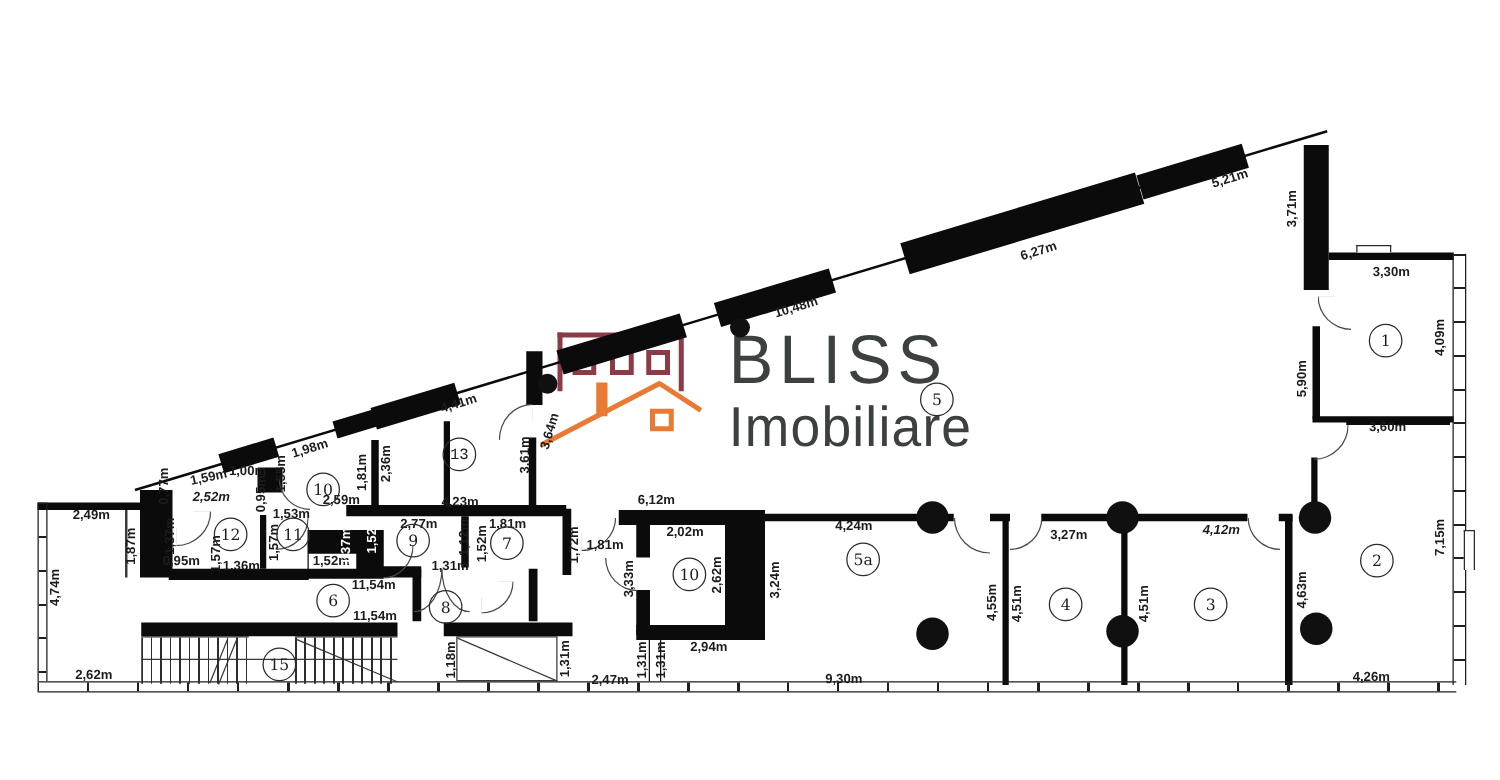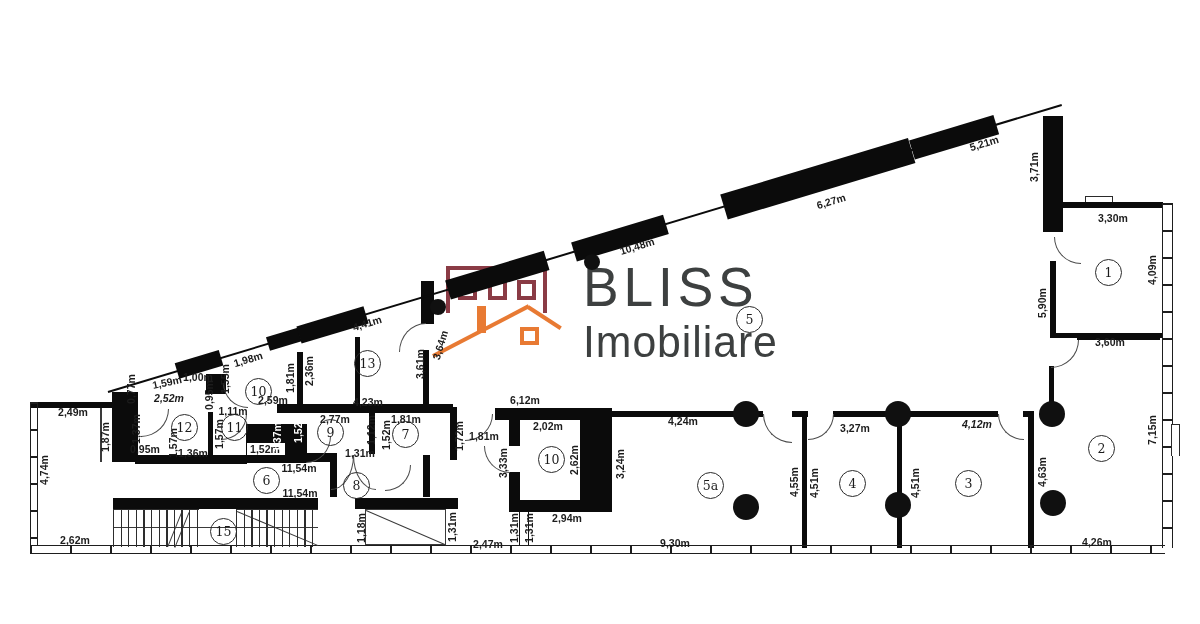--- a/index.html
+++ b/index.html
@@ -171,21 +171,21 @@
       <div class="dim" style="left: 300px; top: 493px; transform: translate(-50%, -50%) rotate(0deg);">11,54m</div>
       <div class="dim" style="left: 299px; top: 468px; transform: translate(-50%, -50%) rotate(0deg);">11,54m</div>
       <div class="dim" style="left: 484px; top: 436px; transform: translate(-50%, -50%) rotate(0deg);">1,81m</div>
       <div class="dim" style="left: 459px; top: 436px; transform: translate(-50%, -50%) rotate(-90deg);">1,72m</div>
       <div class="dim" style="left: 406px; top: 419px; transform: translate(-50%, -50%) rotate(0deg);">1,81m</div>
       <div class="dim" style="left: 386px; top: 435px; transform: translate(-50%, -50%) rotate(-90deg);">1,52m</div>
       <div class="dim" style="left: 371px; top: 430px; transform: translate(-50%, -50%) rotate(-90deg);">1,12m</div>
       <div class="dim" style="left: 335px; top: 419px; transform: translate(-50%, -50%) rotate(0deg);">2,77m</div>
       <div class="dim" style="left: 360px; top: 453px; transform: translate(-50%, -50%) rotate(0deg);">1,31m</div>
       <div class="dim" style="left: 265px; top: 449px; transform: translate(-50%, -50%) rotate(0deg);">1,52m</div>
-      <div class="dim" style="left: 233px; top: 411px; transform: translate(-50%, -50%) rotate(0deg);">1,11m</div>
+      <div class="dim" style="left: 233px; top: 411px; transform: translate(-50%, -50%) rotate(0deg);">1,53m</div>
       <div class="dim" style="left: 219px; top: 434px; transform: translate(-50%, -50%) rotate(-90deg);">1,57m</div>
       <div class="dim" style="left: 193px; top: 453px; transform: translate(-50%, -50%) rotate(0deg);">1,36m</div>
       <div class="dim" style="left: 173px; top: 443px; transform: translate(-50%, -50%) rotate(-90deg);">1,57m</div>
       <div class="dim" style="left: 145px; top: 449px; transform: translate(-50%, -50%) rotate(0deg);">0,95m</div>
       <div class="dim" style="left: 136px; top: 429px; transform: translate(-50%, -50%) rotate(-90deg);">1,37m</div>
       <div class="dim" style="left: 169px; top: 398px; transform: translate(-50%, -50%) rotate(0deg); font-style: italic;">2,52m</div>
       <div class="dim" style="left: 198px; top: 377px; transform: translate(-50%, -50%) rotate(0deg);">1,00m</div>
       <div class="dim" style="left: 131px; top: 389px; transform: translate(-50%, -50%) rotate(-90deg);">0,77m</div>
       <div class="dim" style="left: 209px; top: 395px; transform: translate(-50%, -50%) rotate(-90deg);">0,95m</div>
       <div class="dim" style="left: 225px; top: 379px; transform: translate(-50%, -50%) rotate(-90deg);">1,55m</div>
@@ -199,25 +199,25 @@
       <div class="dim" style="left: 44px; top: 470px; transform: translate(-50%, -50%) rotate(-90deg);">4,74m</div>
       <div class="dim" style="left: 105px; top: 437px; transform: translate(-50%, -50%) rotate(-90deg);">1,87m</div>
       <div class="dim" style="left: 75px; top: 540px; transform: translate(-50%, -50%) rotate(0deg);">2,62m</div>
       <div class="dim light" style="left: 277px; top: 437px; transform: translate(-50%, -50%) rotate(-90deg);">1,37m</div>
       <div class="dim light" style="left: 298px; top: 428px; transform: translate(-50%, -50%) rotate(-90deg);">1,52m</div>
       <div class="room-circle" style="left: 1095px; top: 259px;">1</div>
       <div class="room-circle" style="left: 1088px; top: 435px;">2</div>
       <div class="room-circle" style="left: 955px; top: 470px;">3</div>
       <div class="room-circle" style="left: 839px; top: 470px;">4</div>
       <div class="room-circle" style="left: 736px; top: 306px;">5</div>
-      <div class="room-circle" style="left: 677px; top: 472px; margin-left: 20px;">5a</div>
+      <div class="room-circle" style="left: 677px; top: 434px;">5a</div>
       <div class="room-circle" style="left: 253px; top: 467px;">6</div>
       <div class="room-circle" style="left: 392px; top: 421px;">7</div>
       <div class="room-circle" style="left: 343px; top: 472px;">8</div>
       <div class="room-circle" style="left: 317px; top: 419px;">9</div>
       <div class="room-circle" style="left: 245px; top: 378px;">10</div>
       <div class="room-circle" style="left: 221px; top: 414px;">11</div>
       <div class="room-circle" style="left: 171px; top: 414px;">12</div>
-      <div class="room-circle" style="left: 354px; top: 350px;">13</div>
+      <div class="room-circle" style="left: 354px; top: 350px; font-family: Liberation Mono, monospace;">13</div>
       <div class="room-circle" style="left: 538px; top: 446px;">10</div>
       <div class="room-circle" style="left: 210px; top: 518px;">15</div>
     </div>
 </div>
 
 </body></html>

